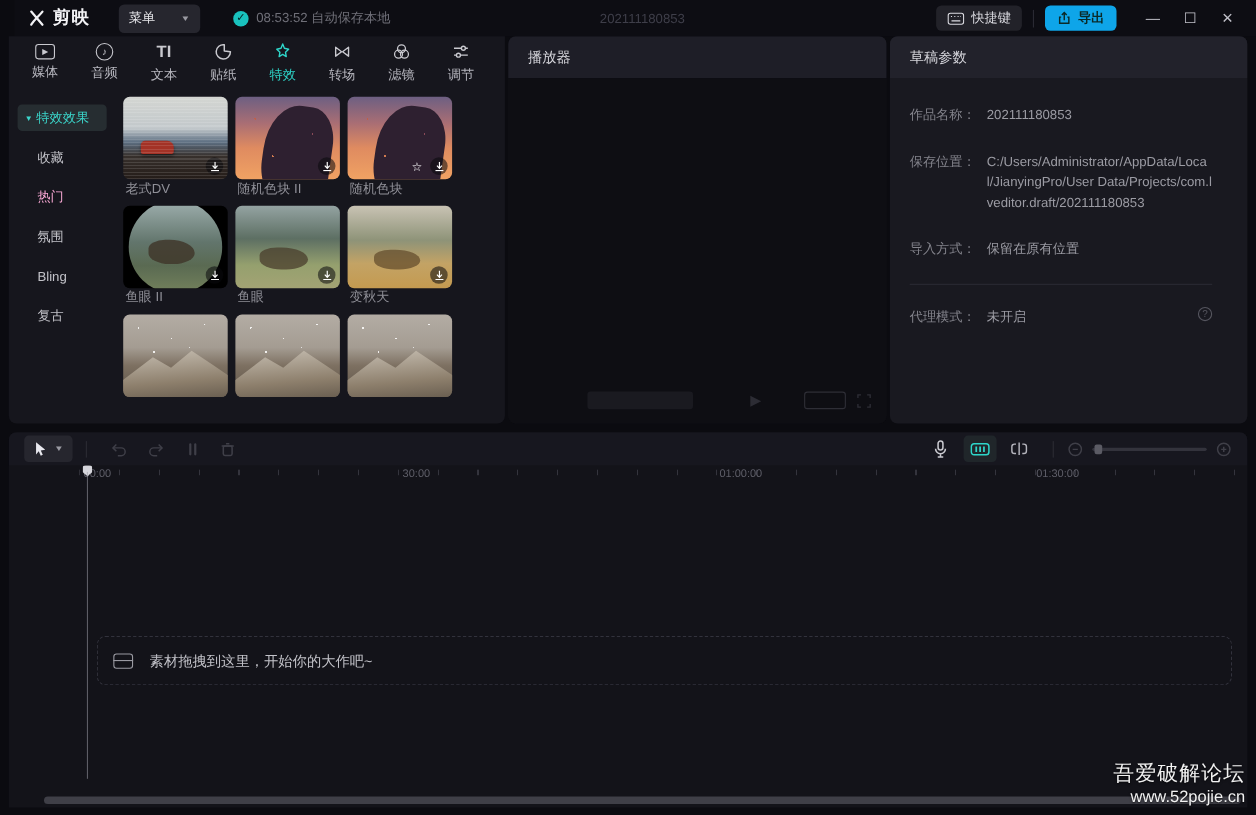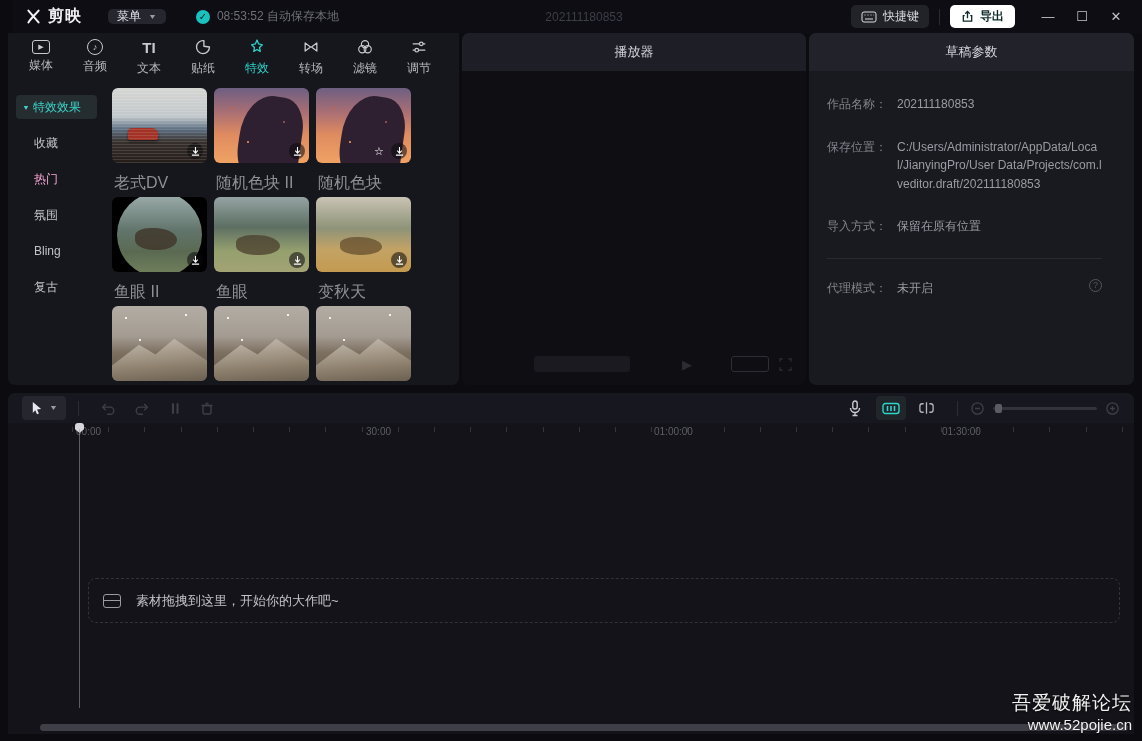--- a/index.html
+++ b/index.html
@@ -3,34 +3,34 @@
 <meta charset="utf-8">
 <style>
   * { margin:0; padding:0; box-sizing:border-box; font-family:"Liberation Sans","DejaVu Sans",sans-serif; }
   html,body { width:1142px; height:741px; overflow:hidden; }
   body { background:#0b0b10; position:relative; color:#c8c8ce; }
   svg { display:block; }
 
   
   .titlebar { position:absolute; left:13px; top:0; width:1142px; height:33px; background:#0d0d13; display:flex; align-items:center; }
   .logo { display:flex; align-items:center; gap:6px; margin-left:12px; color:#f2f2f5; font-weight:bold; font-size:16px; letter-spacing:1px; }
-  .menu-btn { margin-left:26px; background:#26262e; border-radius:5px; height:15px; padding:0 9px; display:flex; align-items:center; gap:7px; font-size:12px; color:#e6e6ea; cursor:pointer; }
+  .menu-btn { margin-left:26px; background:#26262e; border-radius:5px; height:26px; padding:0 9px; display:flex; align-items:center; gap:23px; font-size:12px; color:#e6e6ea; cursor:pointer; }
   .chev { font-size:9px; color:#9a9aa2; transform:scaleY(.8); }
   .autosave { margin-left:30px; display:flex; align-items:center; gap:7px; font-size:12px; color:#6f6f78; }
   .check-dot { width:14px; height:14px; border-radius:50%; background:#19c2be; color:#04201f; font-size:10px; display:flex; align-items:center; justify-content:center; font-weight:bold; }
   .win-title { position:absolute; left:0; right:0; text-align:center; font-size:12px; color:#3e3e49; pointer-events:none; }
   .tb-right { margin-left:auto; display:flex; align-items:center; gap:10px; padding-right:22px; }
   .shortcut-btn { background:#222229; border-radius:5px; height:23px; padding:0 10px; display:flex; align-items:center; gap:6px; font-size:12px; color:#dcdce2; cursor:pointer; }
   .tb-sep { width:1px; height:16px; background:#2a2a33; }
-  .export-btn { background:#ffffff; border-radius:5px; height:23px; padding:0 11px; display:flex; align-items:center; gap:6px; font-size:12px; font-weight:bold; color:#0b2a27; cursor:pointer; }
+  .export-btn { background:#0ea5e9; border-radius:5px; height:23px; padding:0 11px; display:flex; align-items:center; gap:6px; font-size:12px; font-weight:bold; color:#0b2a27; cursor:pointer; }
   .win-ctrl { width:34px; height:33px; display:flex; align-items:center; justify-content:center; color:#c2c2ca; font-size:13px; cursor:pointer; }
 
   
   .panel { position:absolute; background:#16161d; border-radius:7px; overflow:hidden; }
-  .panel-header { height:38px; background:#20202a; display:flex; align-items:center; padding:0 18px; font-size:13px; color:#d6d6dc;justify-content:center; }
+  .panel-header { height:38px; background:#20202a; display:flex; align-items:center; padding:0 18px; font-size:13px; color:#d6d6dc; }
 
   
   .left-panel { left:8px; top:33px; width:451px; height:352px; border-radius:0 0 7px 7px; }
   .asset-toolbar { height:48px; display:flex; align-items:center; padding:0 6px; }
   .atb-item { width:54px; display:flex; flex-direction:column; align-items:center; gap:3px; color:#c9c9cf; font-size:12px; cursor:pointer; }
   .atb-item .lbl { color:#b6b6be; }
   .atb-item.active, .atb-item.active .lbl { color:#2ed5c9; }
   .atb-ic { height:20px; display:flex; align-items:center; justify-content:center; }
   .media-box { width:18px; height:14px; border:1.5px solid currentColor; border-radius:3px; display:flex; align-items:center; justify-content:center; font-size:7px; }
   .audio-circ { width:16px; height:16px; border:1.5px solid currentColor; border-radius:50%; display:flex; align-items:center; justify-content:center; font-size:9px; }
@@ -41,21 +41,21 @@
   .cat-group { margin:0 8px 6px 8px; height:24px; border-radius:4px; background:#262d31; color:#3bd6cb; font-size:12px; display:flex; align-items:center; gap:5px; padding:0 8px; cursor:pointer; }
   .cat-group .tri { font-size:8px; transform:scaleX(1.1); }
   .cat-item { height:36px; display:flex; align-items:center; padding-left:26px; font-size:12px; color:#c2c2c8; cursor:pointer; }
   .cat-item.active { color:#f9a8d4; }
 
   .fx-grid { flex:1; padding:7px 0 0 7px; display:grid; grid-template-columns:95px 95px 95px; grid-column-gap:7px; align-content:start; }
   .fx-cell { width:95px; margin-bottom:9px; cursor:pointer; }
   .fx-thumb { width:95px; height:75px; border-radius:6px; position:relative; overflow:hidden; }
   .fx-thumb.round-mask { background:#000; }
   .fx-thumb.round-mask .inner-circle { position:absolute; left:5px; top:-5px; width:85px; height:85px; border-radius:50%; }
-  .fx-label { margin-top:10px; font-size:16px; color:#8f8f97; padding-left:2px; height:15px; }
+  .fx-label { margin-top:0; font-size:12px; color:#8f8f97; padding-left:2px; height:15px; }
   .badge-dl { position:absolute; right:4px; bottom:4px; width:16px; height:16px; border-radius:50%; background:rgba(10,10,12,.55); display:flex; align-items:center; justify-content:center; }
   .badge-star { position:absolute; right:24px; bottom:4px; width:16px; height:16px; border-radius:50%; display:flex; align-items:center; justify-content:center; color:#fff; font-size:11px; }
   
   .th-dv { background:linear-gradient(180deg,#d4d6d2 0%,#c2c8cb 38%,#5d6f82 55%,#37302c 72%,#241c18 100%); }
   .th-dv:before { content:""; position:absolute; left:16px; top:40px; width:30px; height:12px; background:#a33226; border-radius:4px 6px 2px 2px; box-shadow:0 2px 3px rgba(0,0,0,.5); }
   .th-dv:after { content:""; position:absolute; inset:0; background:repeating-linear-gradient(0deg,rgba(255,255,255,.12) 0 1px,transparent 1px 3px); }
   .th-sunset { background:linear-gradient(180deg,#6d5f82 0%,#a96e74 32%,#df8b60 62%,#f0a263 100%); }
   .th-sunset:before { content:""; position:absolute; right:8px; top:8px; width:62px; height:90px; background:#2e2030; border-radius:48% 36% 30% 40%; transform:rotate(8deg); }
   .th-sunset:after { content:""; position:absolute; inset:0; background:radial-gradient(circle 2px at 18px 20px,#c06048 40%,transparent 41%),radial-gradient(circle 2px at 70px 34px,#8a4a58 40%,transparent 41%),radial-gradient(circle 2px at 34px 54px,#d07a50 40%,transparent 41%); }
   .th-fisheye { background:linear-gradient(180deg,#9fb0af 0%,#62756c 45%,#5a6a52 70%,#74825c 100%); }

